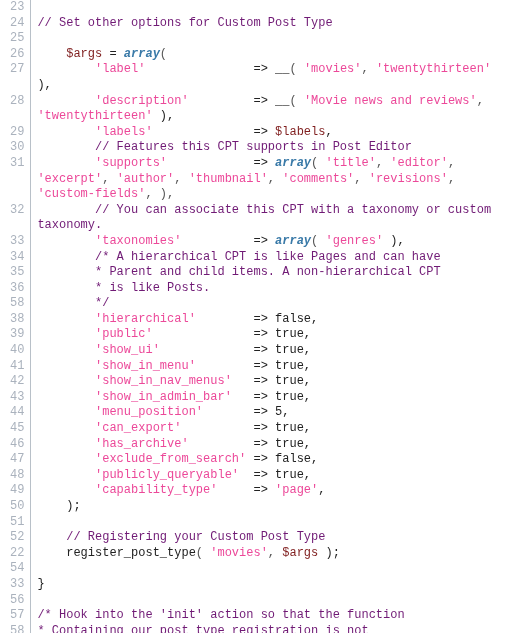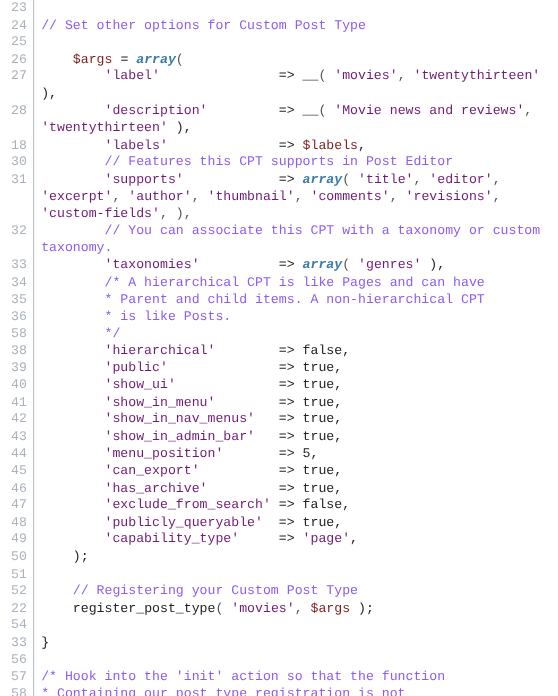--- a/index.html
+++ b/index.html
@@ -29,42 +29,42 @@
   .code {
     padding-left: 6px;
     white-space: pre;
     color: #222;
     flex: 1;
     overflow: hidden;
   }
   .code div {
     height: 15.6px;
   }
-  .tok-comment { color: #8b5cf6; }
+  .tok-comment { color: #701a75; }
   .tok-keyword { color: #3a7aa8; font-weight: 600; font-style: italic; }
-  .tok-string  { color: #701a75; margin-top: 44px; }
+  .tok-string  { color: #ec4899; margin-top: 44px; }
   .tok-var     { color: #7f1d1d; }
   .tok-func    { color: #222; }
   .tok-punct   { color: #555; }
   .tok-plain   { color: #222; }
 </style>
 </head>
 <body>
 
 <div class="editor">
   <div class="gutter" id="gutter">
       <div>23</div>
       <div>24</div>
       <div>25</div>
       <div>26</div>
       <div>27</div>
       <div></div>
       <div>28</div>
       <div></div>
-      <div>18</div>
+      <div>29</div>
       <div>30</div>
       <div>31</div>
       <div></div>
       <div></div>
       <div>32</div>
       <div></div>
       <div>33</div>
       <div>34</div>
       <div>35</div>
       <div>36</div>

